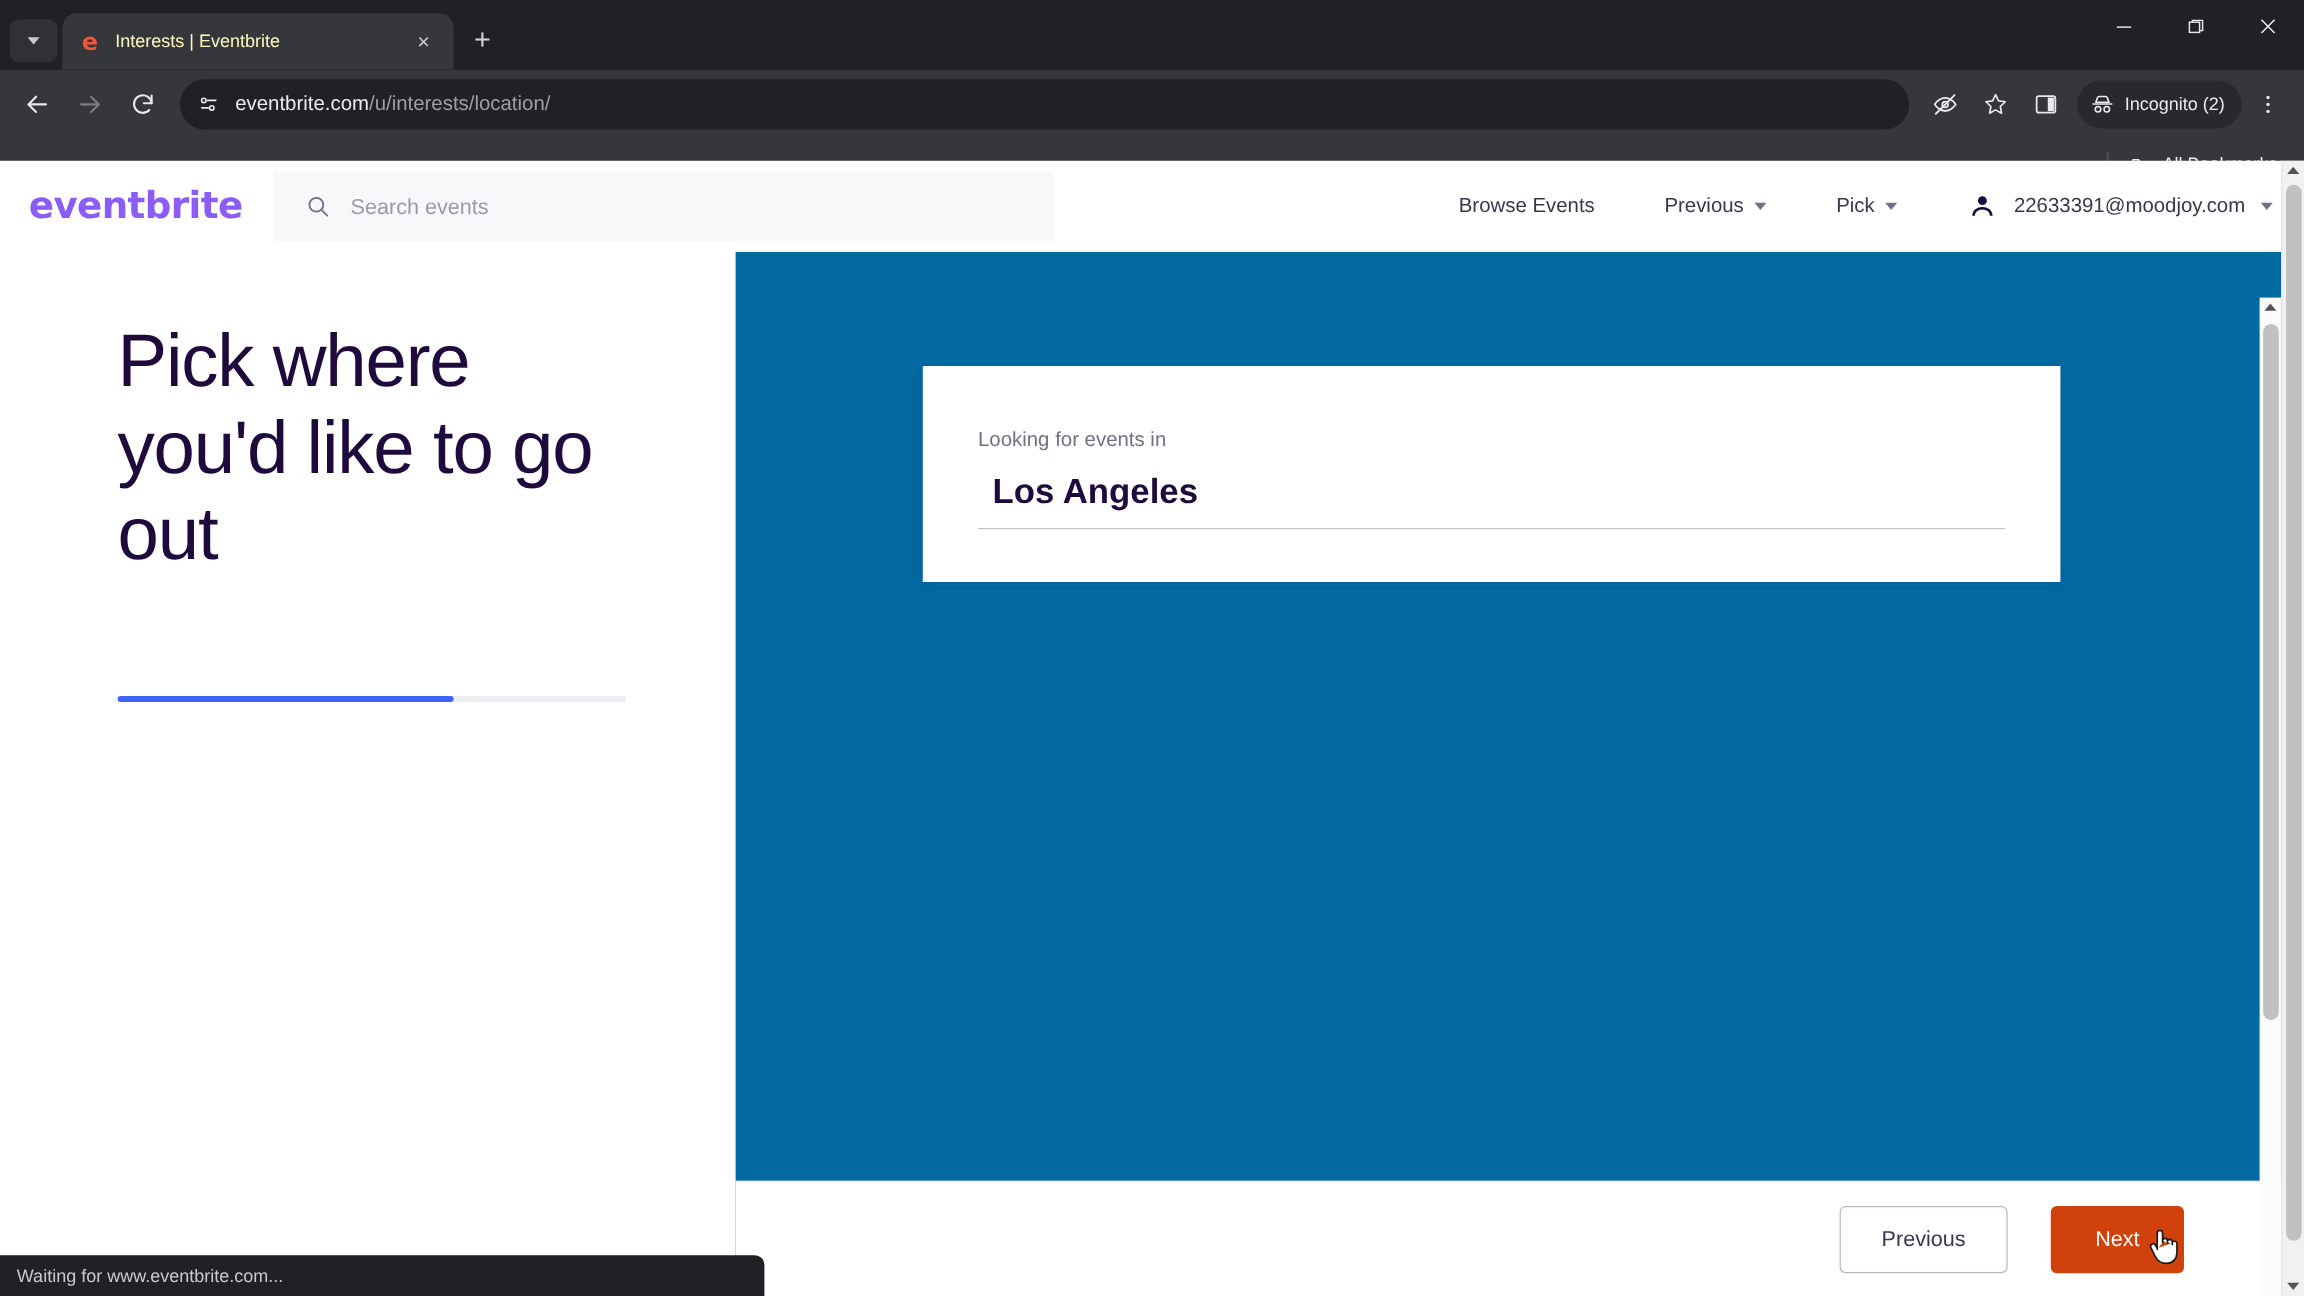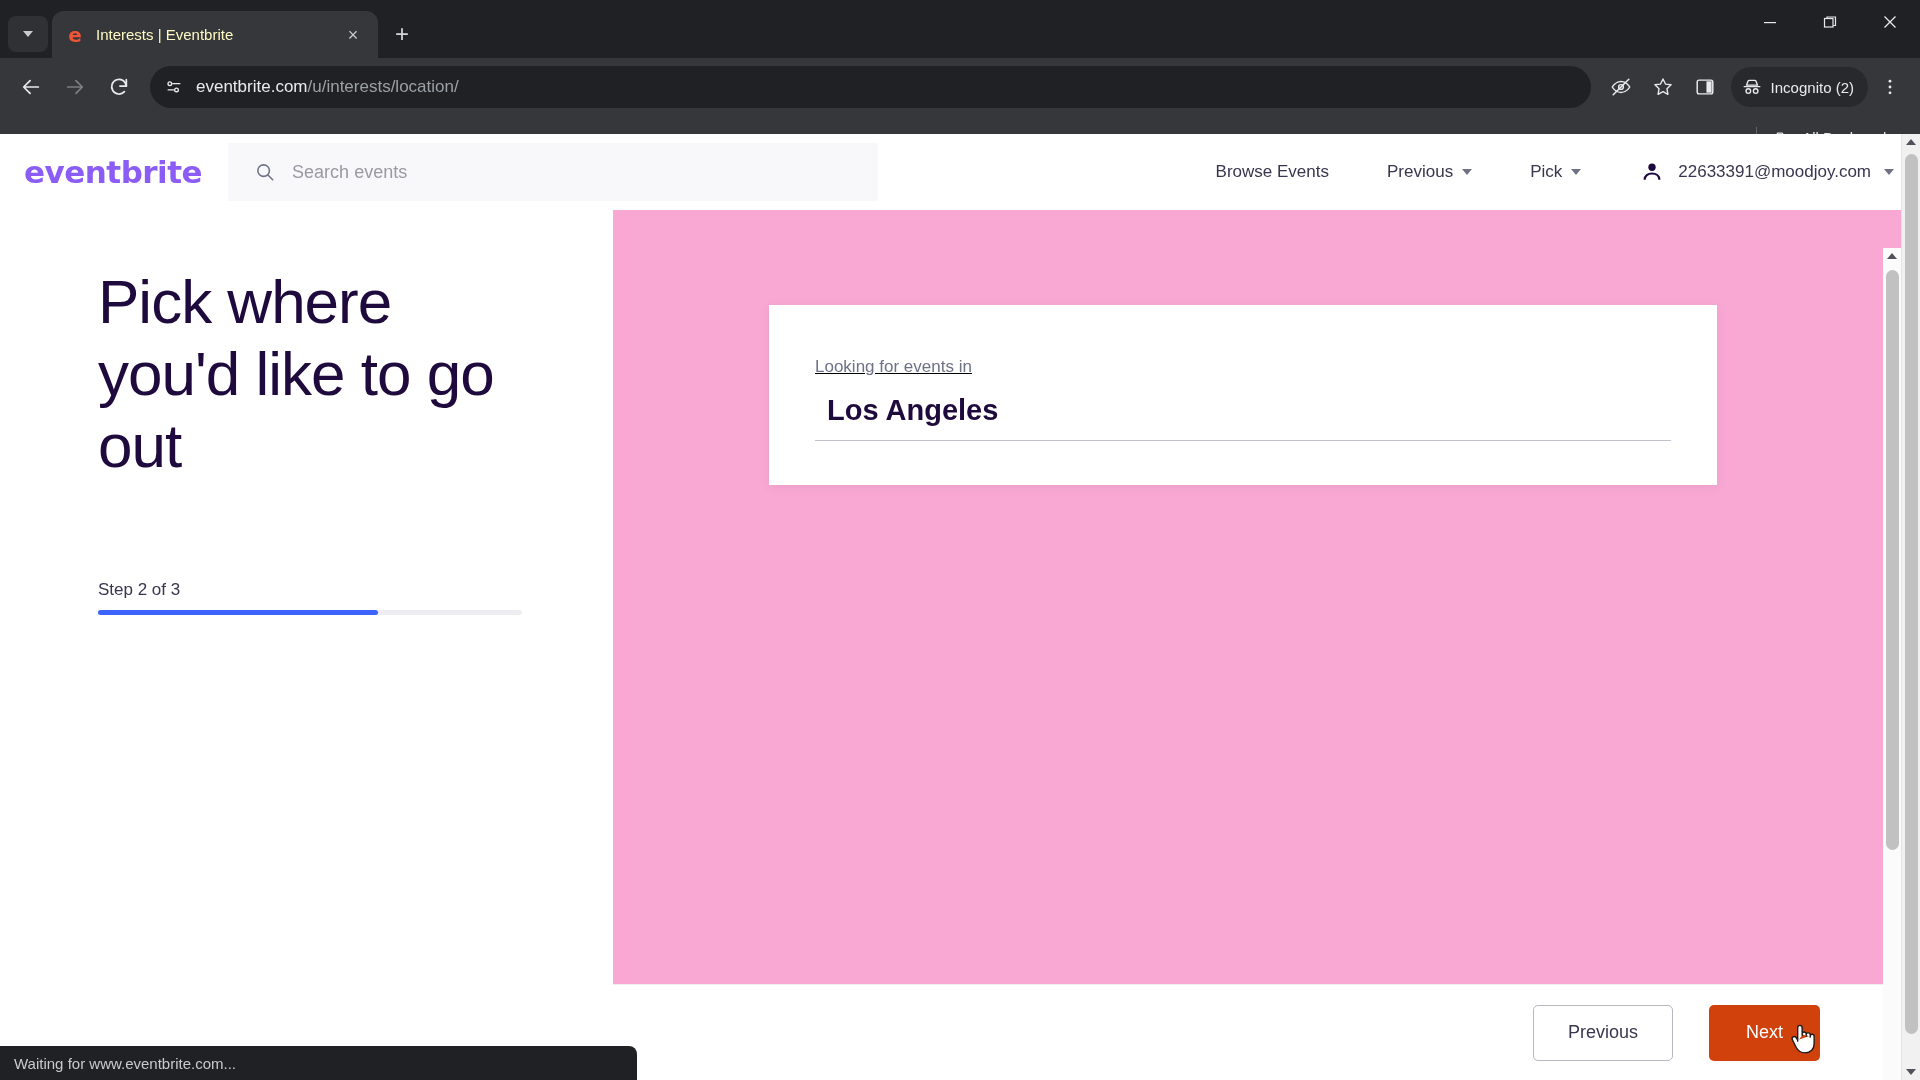--- a/index.html
+++ b/index.html
@@ -141,23 +141,22 @@
     font-size: 62px; line-height: 1.16; font-weight: normal; color: #1e0a3c;
     letter-spacing: -1px; max-width: 430px;
   }
   .subtext { margin-top: 100px; font-size: 21px; color: #4b4d63; }
   .step-wrap { margin-top: 98px; width: 424px; }
   .step-label { font-size: 17px; color: #39364f; margin-bottom: 10px; }
   .progress-track { width: 424px; height: 5px; background: #eeedf2; border-radius: 3px; }
   .progress-fill { height: 5px; background: #3d64ff; border-radius: 3px; }
 
   .right-pane {
-    flex: 1; background: #f9a8d4; position: relative; padding-top: 95px;
+    flex: 1; background: #0369a1; position: relative; padding-top: 95px;
     margin-left: -1px;
-    text-decoration: underline;
   }
   .loc-card {
     width: 948px; margin-left: 157px; background: #fff;
     box-shadow: 0 2px 10px rgba(40,44,63,0.08);
     padding: 52px 46px 44px 46px;
   }
   .loc-label { font-size: 17px; color: #6f7287; margin-bottom: 17px; }
   .loc-input {
     width: 100%; border: none; outline: none; border-bottom: 1px solid #c3c1cb;
     font-family: "Liberation Sans", sans-serif;
@@ -362,21 +361,20 @@
           <span class="caret"></span>
         </div>
       </div>
     </div>
 
     <div class="main-split">
 
       <div class="left-pane">
         <h1 class="headline">Pick where you'd like to go out</h1>
         <div class="step-wrap">
-          <div class="step-label">Step 2 of 3</div>
           <div class="progress-track">
             <div class="progress-fill" id="progress-fill" style="width: 66%; background: rgb(61, 100, 255);"></div>
           </div>
         </div>
       </div>
 
       <div class="right-pane">
         <div class="loc-card">
           <div class="loc-label">Looking for events in</div>
           <input class="loc-input" type="text" value="Los Angeles" style="">

